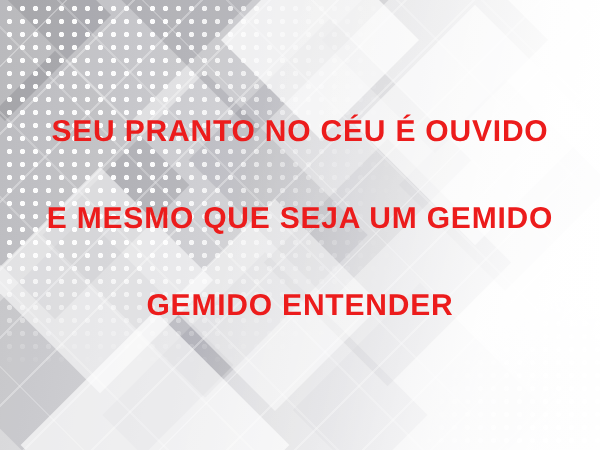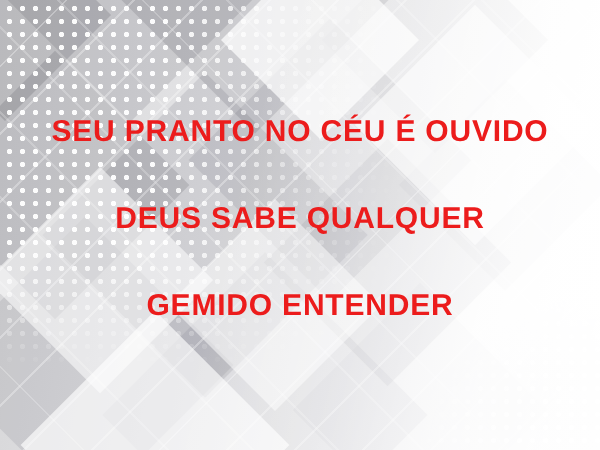--- a/index.html
+++ b/index.html
@@ -181,17 +181,17 @@
     <div class="diamond light" style="left:60px;   top:350px;  width:190px; height:190px; background:rgba(255,255,255,0.65);"></div>
   </div>
 
   <div id="bg-streaks" class="bg-layer"></div>
   <div id="bg-dots-left" class="bg-layer"></div>
   <div id="bg-dots-br" class="bg-layer"></div>
   <div id="bg-wash" class="bg-layer"></div>
 
   <div id="lyrics">
     <div class="lyric-line">SEU PRANTO NO CÉU É OUVIDO</div>
-    <div class="lyric-line">DEUS SABE QUALQUER</div>
+    <div class="lyric-line">E MESMO QUE SEJA UM GEMIDO</div>
     <div class="lyric-line">GEMIDO ENTENDER</div>
   </div>
 
 </div>
 
 </body></html>

